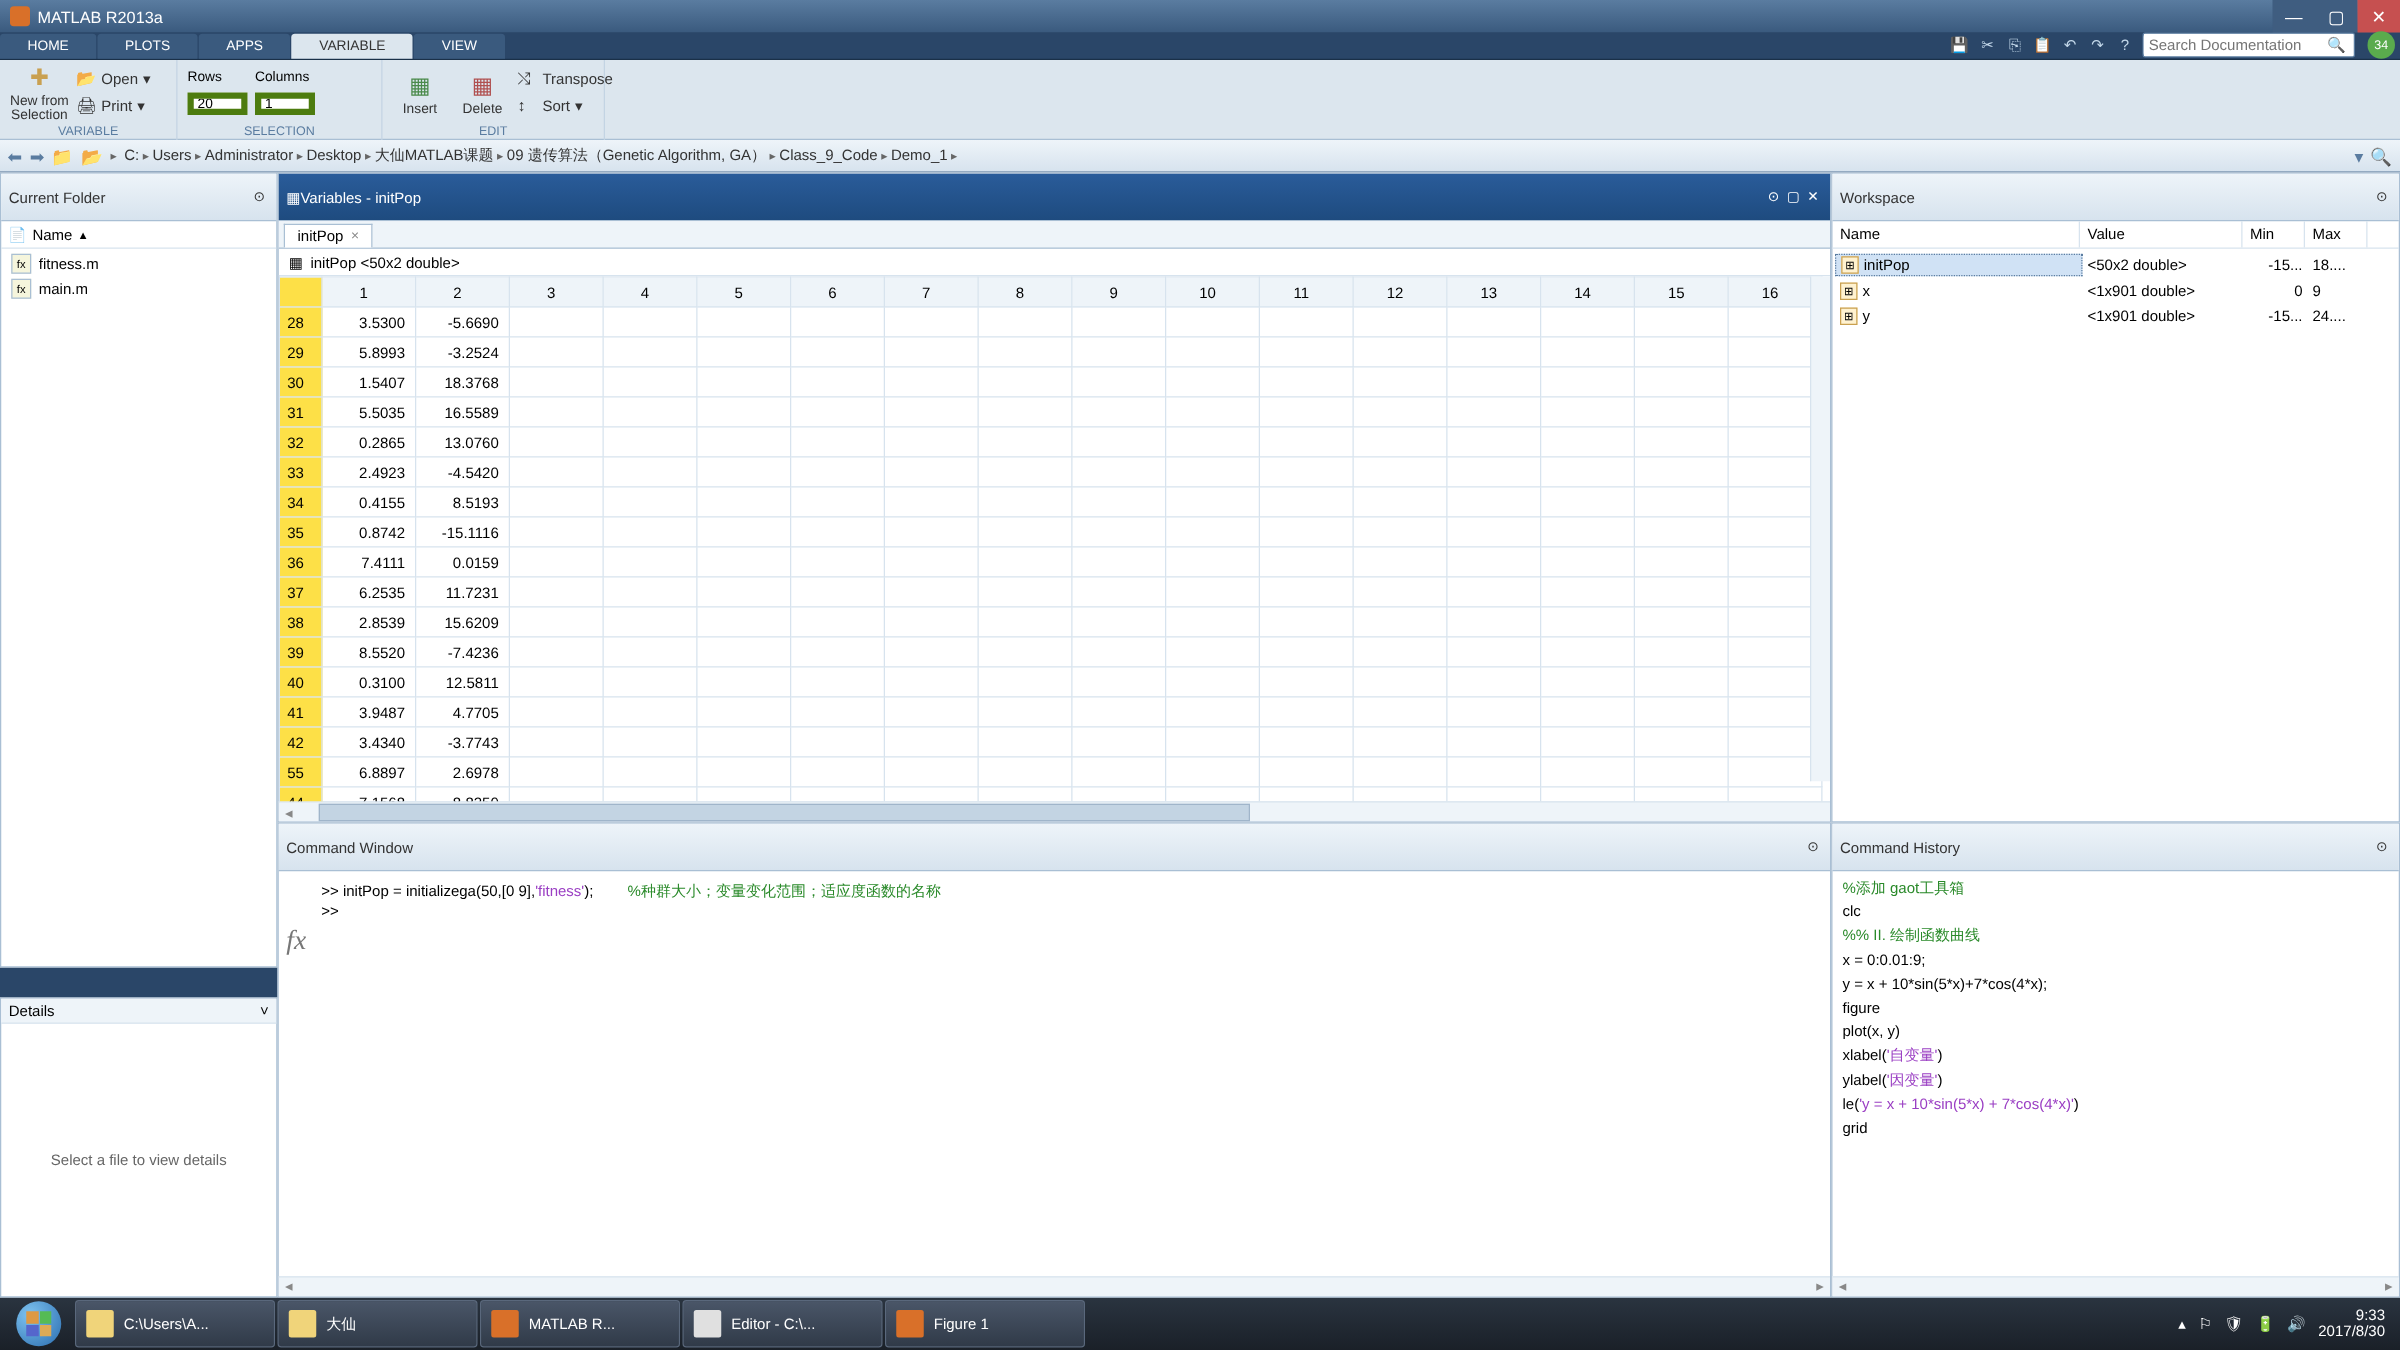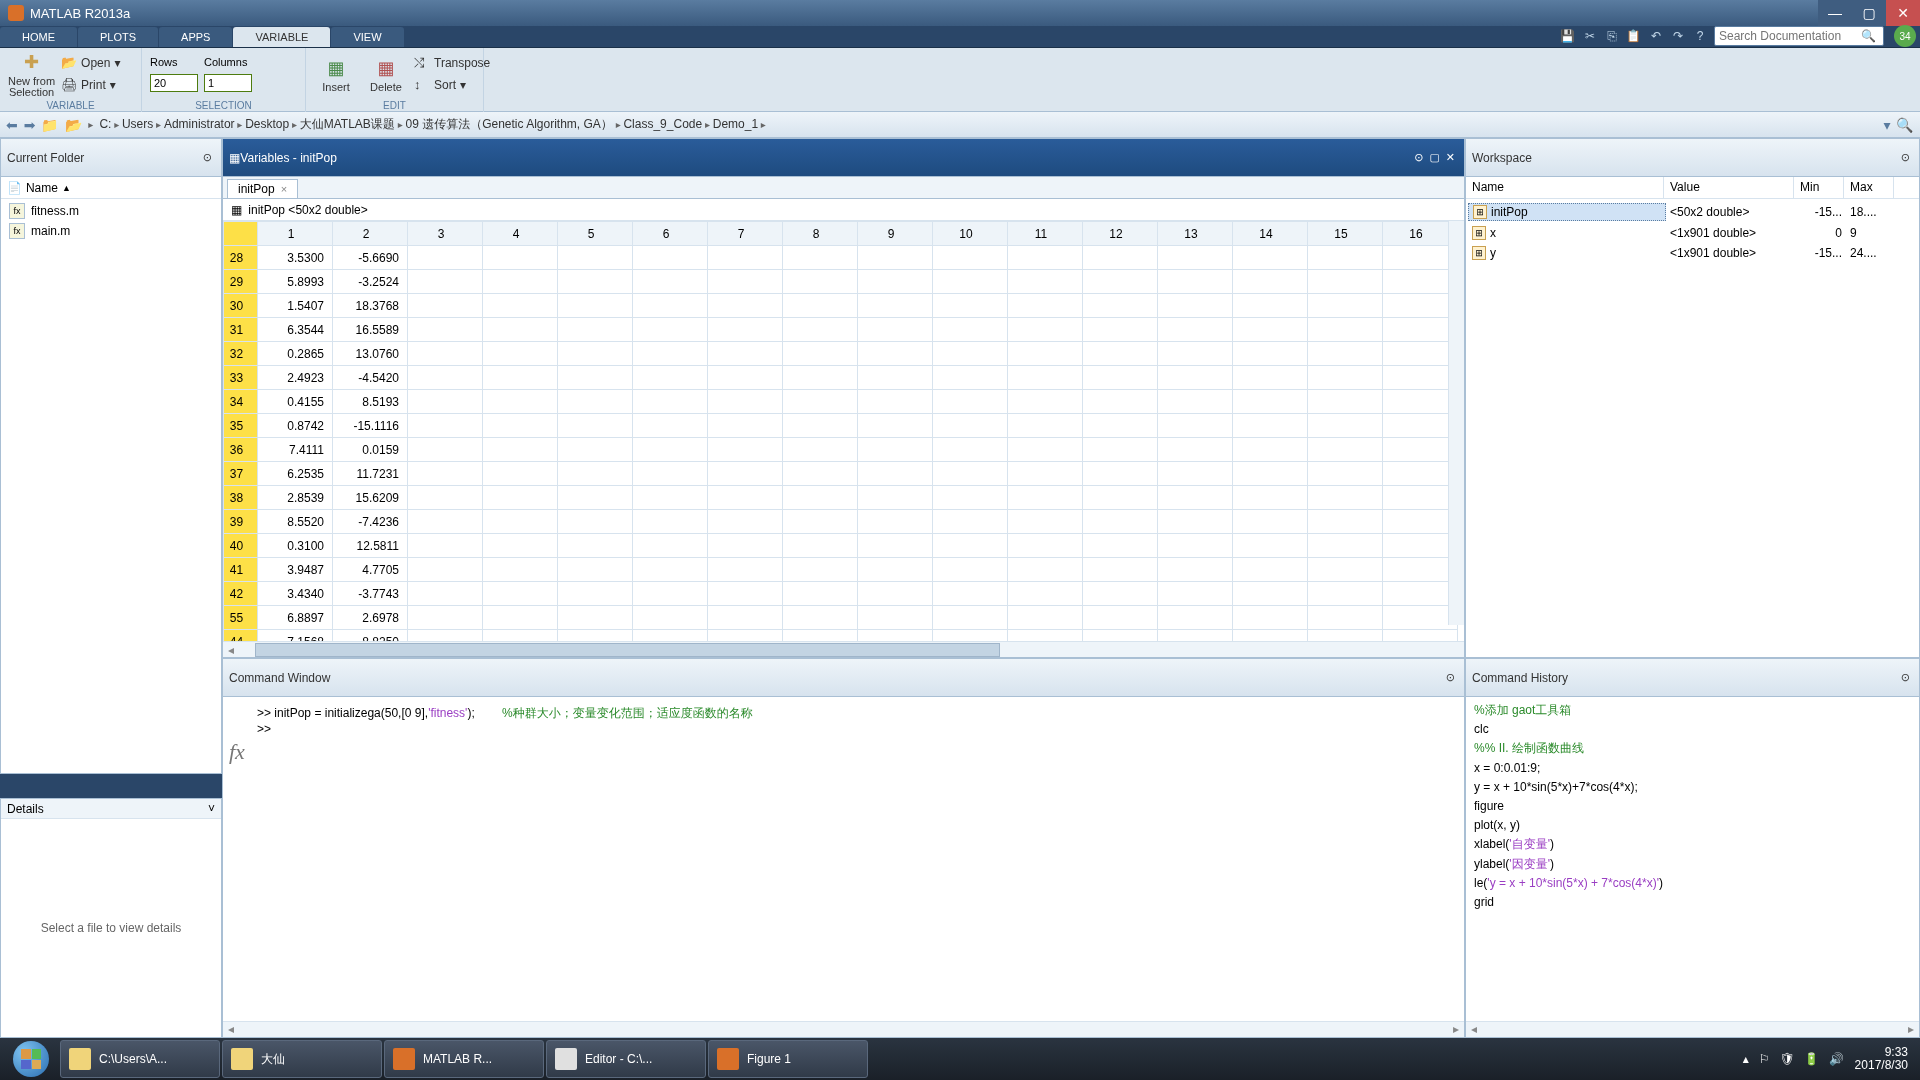--- a/index.html
+++ b/index.html
@@ -32,21 +32,21 @@
 .ribbon-group-content { flex: 1; display: flex; align-items: center; padding: 2px 8px; gap: 6px; }
 .ribbon-group-label { text-align: center; font-size: 10px; color: #5a7ca0; padding-bottom: 1px; }
 .ribbon-btn-lg { display: flex; flex-direction: column; align-items: center; gap: 2px; cursor: pointer; min-width: 44px; }
 .ribbon-btn-lg .ico { width: 24px; height: 24px; display: flex; align-items: center; justify-content: center; font-size: 18px; }
 .ribbon-btn-lg .lbl { font-size: 11px; color: #333; text-align: center; line-height: 1; }
 .ribbon-btn-sm { display: flex; align-items: center; gap: 4px; font-size: 11px; color: #333; cursor: pointer; padding: 2px 0; }
 .ribbon-btn-sm .ico { width: 16px; height: 16px; font-size: 13px; }
 .ribbon-col { display: flex; flex-direction: column; gap: 2px; }
 .ribbon-field { display: flex; align-items: center; gap: 6px; }
 .ribbon-field label { font-size: 11px; }
-.ribbon-field input { width: 48px; height: 18px; border: 1px solid #4d7c0f; padding: 0 3px; font-size: 11px; }
+.ribbon-field input { width: 48px; height: 18px; border: 5px solid #4d7c0f; padding: 0 3px; font-size: 11px; }
 
 
 .pathbar { height: 26px; background: linear-gradient(#eef4f9, #d7e3ee); display: flex; align-items: center; padding: 0 6px; gap: 6px; border-bottom: 1px solid #a9bfd4; font-size: 13px; }
 .pathbar .nav-ico { color: #5a7ca0; font-size: 14px; }
 .pathbar .crumb { color: #333; }
 .pathbar .sep { color: #666; font-size: 10px; }
 
 
 .main { display: flex; height: calc(1080px - 26px - 22px - 64px - 26px - 42px); }
 
@@ -385,21 +385,21 @@
                 <td></td>
                 <td></td>
                 <td></td>
                 <td></td>
                 <td></td>
               </tr>
             </tbody>
             <tbody>
               <tr>
                 <th class="rownum">31</th>
-                <td>6.3544</td>
+                <td>5.5035</td>
                 <td>16.5589</td>
                 <td></td>
                 <td></td>
                 <td></td>
                 <td></td>
                 <td></td>
                 <td></td>
                 <td></td>
                 <td></td>
                 <td></td>

